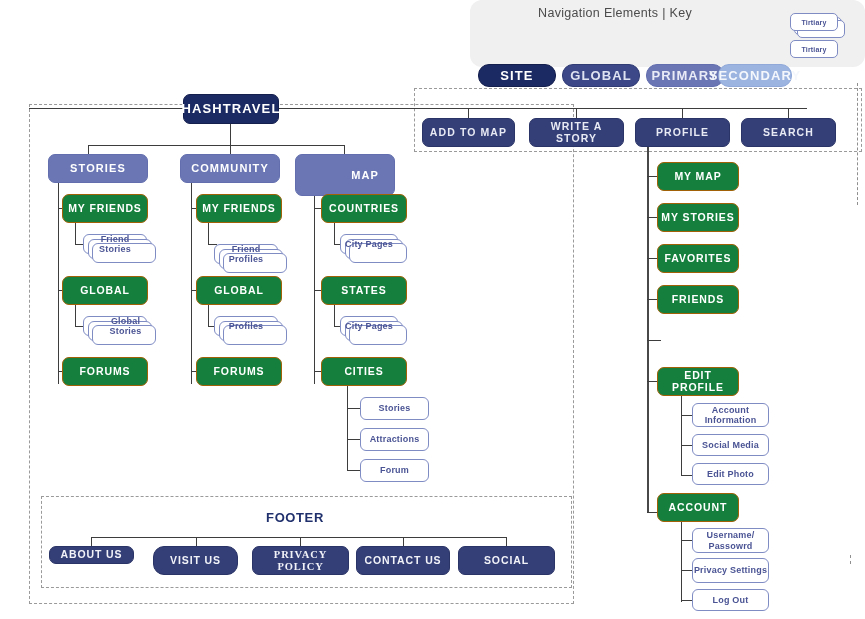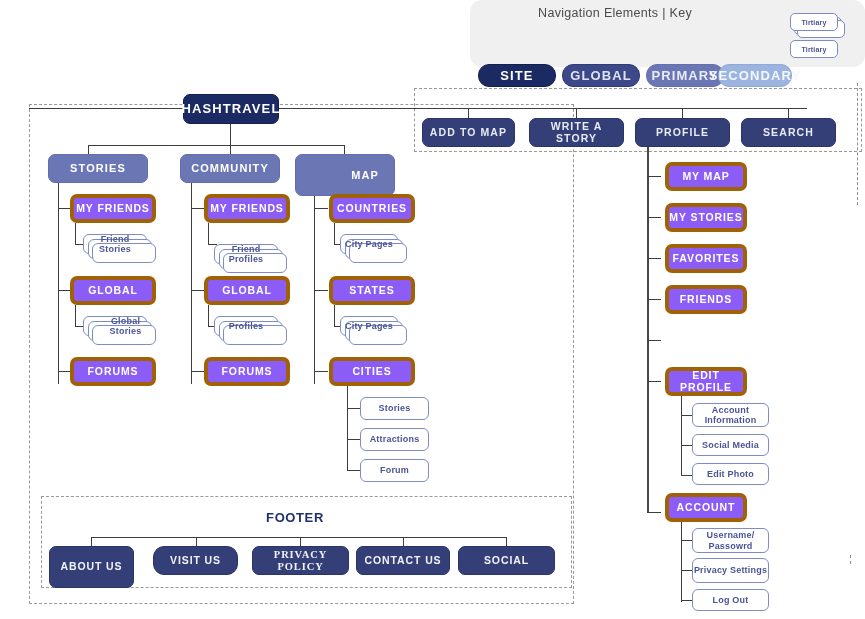--- a/index.html
+++ b/index.html
@@ -47,27 +47,26 @@
   }
   .node.primary {
     background: #6b77b4;
     color: #ffffff;
     font-size: 11px;
     font-weight: 700;
     border: 1px solid #626eae;
     letter-spacing: 1.1px;
   }
   .node.secondary {
-    background: #8b5cf6;
+    background: #15803d;
     color: #ffffff;
     font-size: 10.5px;
     font-weight: 700;
-    border: 4px solid #a16207;
+    border: 1px solid #a16207;
     letter-spacing: 0.9px;
-    margin-left: 8px;
   }
   .node.footeritem {
     background: #343f77;
     color: #f2f3f9;
     font-size: 10.5px;
     font-weight: 700;
     border: 1px solid #2a3466;
     letter-spacing: 0.9px;
   }
 
@@ -336,19 +335,19 @@
 
   <div id="footer-title">FOOTER</div>
 
   <div class="ln h thick" style="left:91px; top:537px; width:415px;"></div>
   <div class="ln v thick" style="left:91px; top:537px; height:10px;"></div>
   <div class="ln v thick" style="left:196px; top:537px; height:10px;"></div>
   <div class="ln v thick" style="left:300px; top:537px; height:10px;"></div>
   <div class="ln v thick" style="left:403px; top:537px; height:10px;"></div>
   <div class="ln v thick" style="left:506px; top:537px; height:10px;"></div>
 
-  <div class="node footeritem" style="left:49px; top:546px; width:85px; height:42px;">ABOUT US</div>
+  <div class="node footeritem" style="left:49px; top:546px; width:85px; height:18px;">ABOUT US</div>
   <div class="node footeritem" style="left:153px; top:546px; width:85px; height:29px;border-radius:11px;">VISIT US</div>
   <div class="node footeritem" style="left:252px; top:546px; width:97px; height:29px;font-family:Liberation Serif, serif;">PRIVACY POLICY</div>
   <div class="node footeritem" style="left:356px; top:546px; width:94px; height:29px;">CONTACT US</div>
   <div class="node footeritem" style="left:458px; top:546px; width:97px; height:29px;">SOCIAL</div>
 
 </div>
 
 </body></html>

